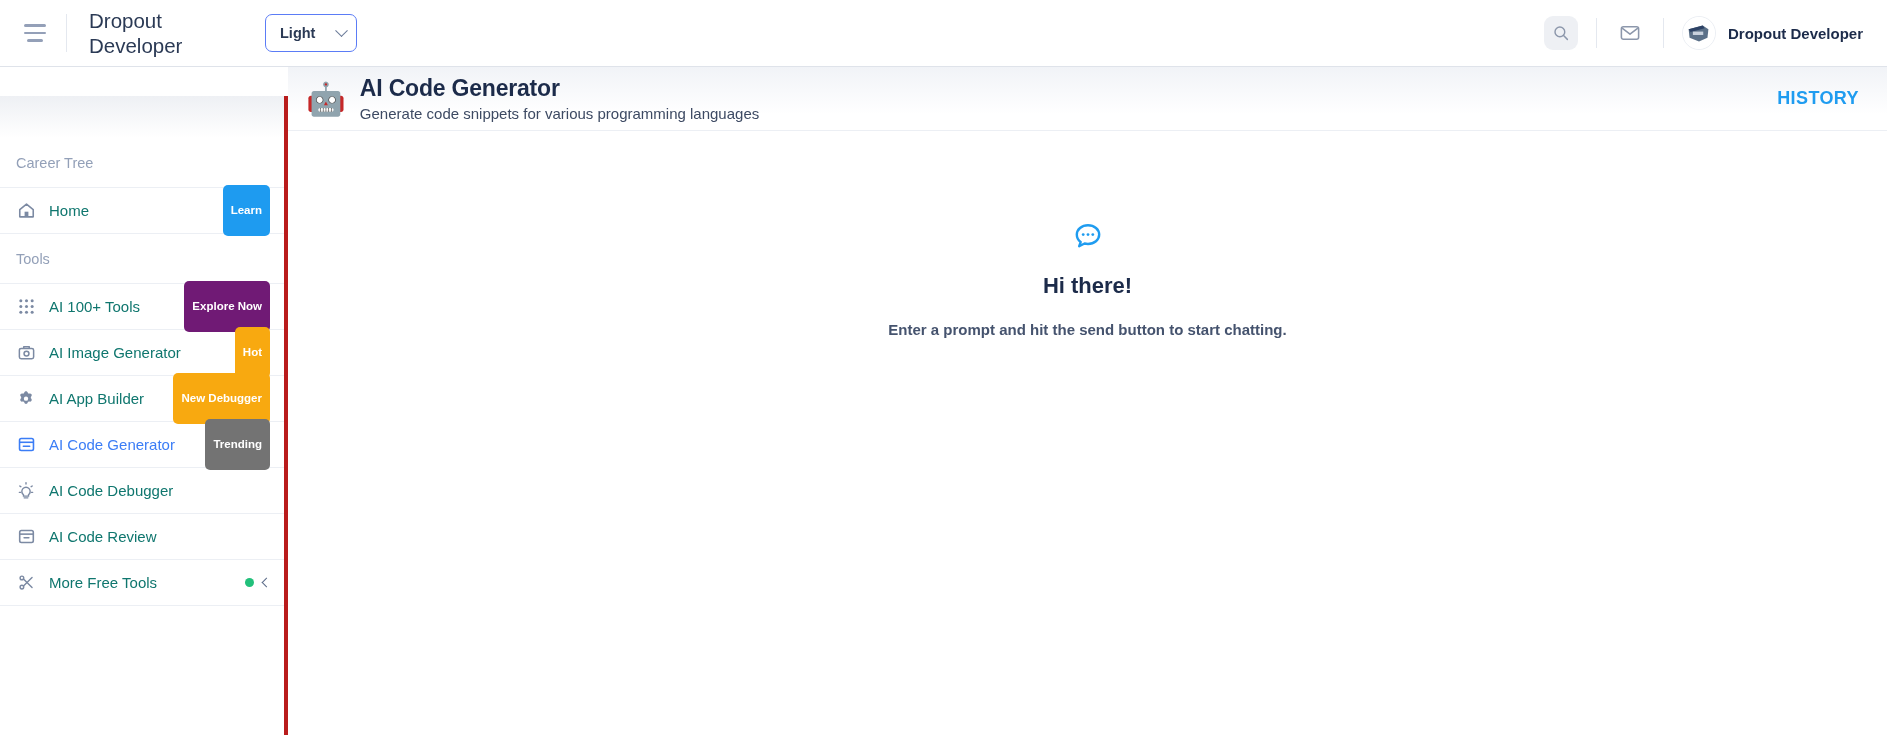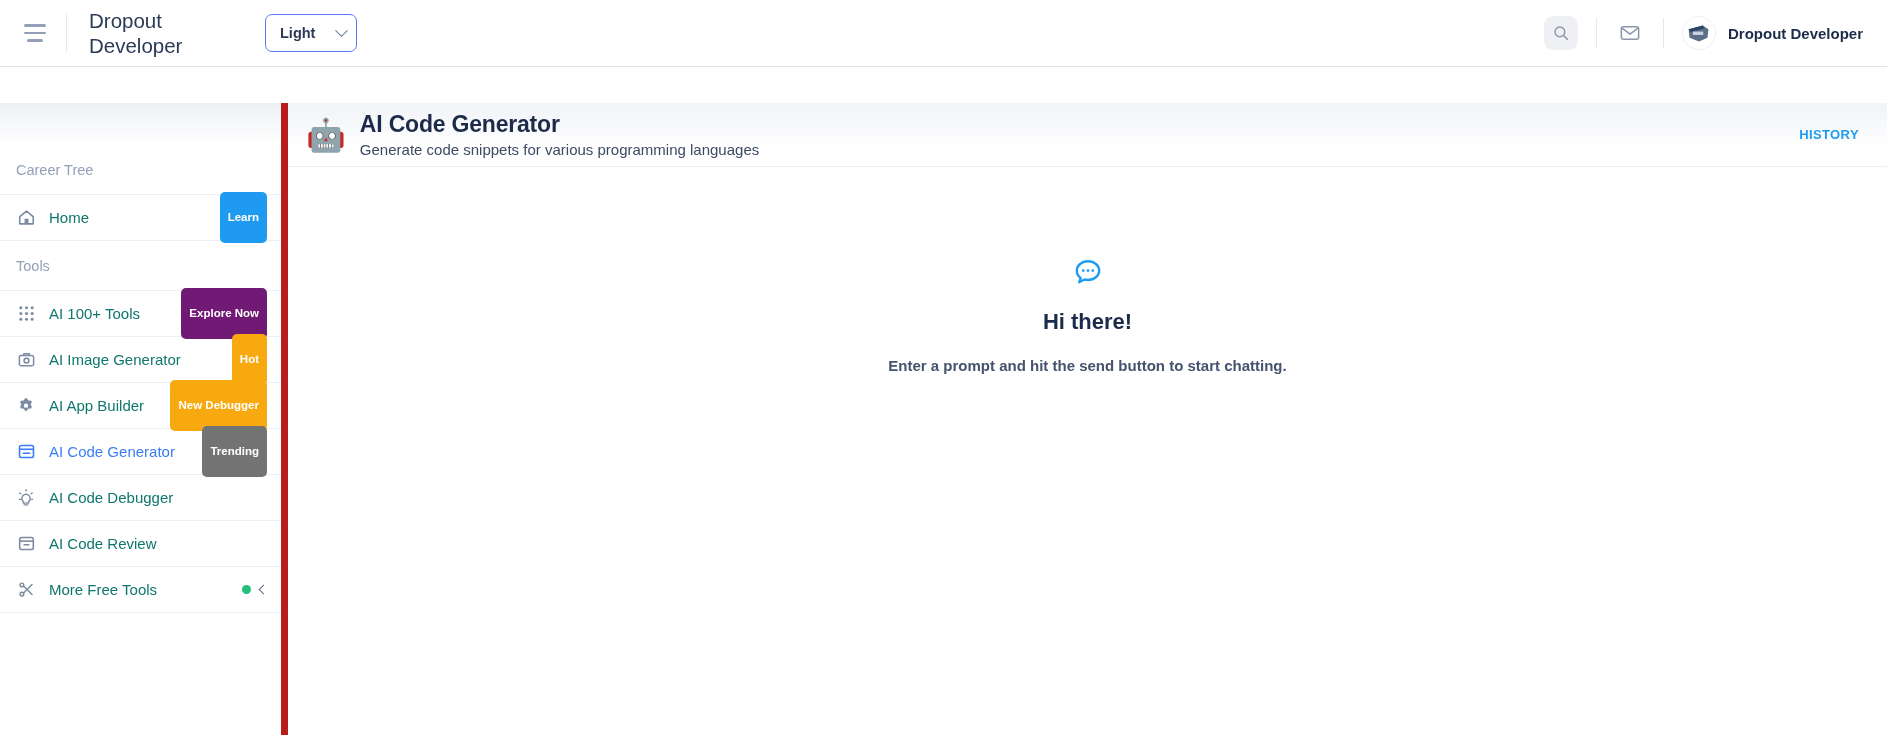--- a/index.html
+++ b/index.html
@@ -6,21 +6,21 @@
 
   html, body {
     width: 1887px;
     height: 735px;
     overflow: hidden;
     background: #ffffff;
     font-family: "Liberation Sans", sans-serif;
     color: #1f2a44;
   }
 
-  .app { width: 1887px; height: 735px; display: flex; flex-direction: column; gap: 36px; }
+  .app { width: 1887px; height: 735px; display: flex; flex-direction: column; }
 
   
   .topbar {
     height: 67px;
     flex: 0 0 67px;
     background: #ffffff;
     border-bottom: 1px solid #dfe3ea;
     display: flex;
     align-items: center;
     padding: 0 24px 0 18px;
@@ -94,23 +94,24 @@
   .user-chip { display: flex; align-items: center; cursor: pointer; }
 
   
   .body-row { flex: 1 1 auto; display: flex; min-height: 0; }
 
   
   .sidebar {
     width: 288px;
     flex: 0 0 288px;
     background: #ffffff;
-    border-right: 7px solid #b91c1c;
+    border-right: 4px solid #b91c1c;
     display: flex; flex-direction: column;
     overflow: hidden;
+    margin-top: 29px;
   }
   .sb-gradient { height: 42px; background: linear-gradient(180deg,#eef0f4 0%, #ffffff 100%); }
 
   .sb-section {
     height: 50px;
     display: flex; align-items: center;
     padding-left: 16px;
     font-size: 14.5px;
     color: #93a0b8;
     font-weight: 400;
@@ -160,21 +161,21 @@
     padding: 0 28px 0 18px;
     background: linear-gradient(180deg,#f1f3f7 0%, #ffffff 75%);
     border-bottom: 1px solid #eceff4;
   }
   .tool-emoji { font-size: 32px; line-height: 1; margin-right: 14px; }
   .head-text { display: flex; flex-direction: column; gap: 3px; }
   .tool-title { font-size: 23px; font-weight: 700; color: #1c2b4a; letter-spacing: -0.2px; }
   .tool-sub { font-size: 15px; color: #3d4a63; }
   .history-link {
     margin-left: auto;
-    font-size: 13px; font-weight: 700; color: #1f9cf0;
+    font-size: 18px; font-weight: 700; color: #1f9cf0;
     letter-spacing: 0.4px; cursor: pointer; text-align: center;
   }
 
   .main-body { flex: 1 1 auto; position: relative; display: flex; }
   .empty-state {
     position: absolute;
     left: 0; right: 0;
     top: 90px;
     display: flex; flex-direction: column; align-items: center;
   }

